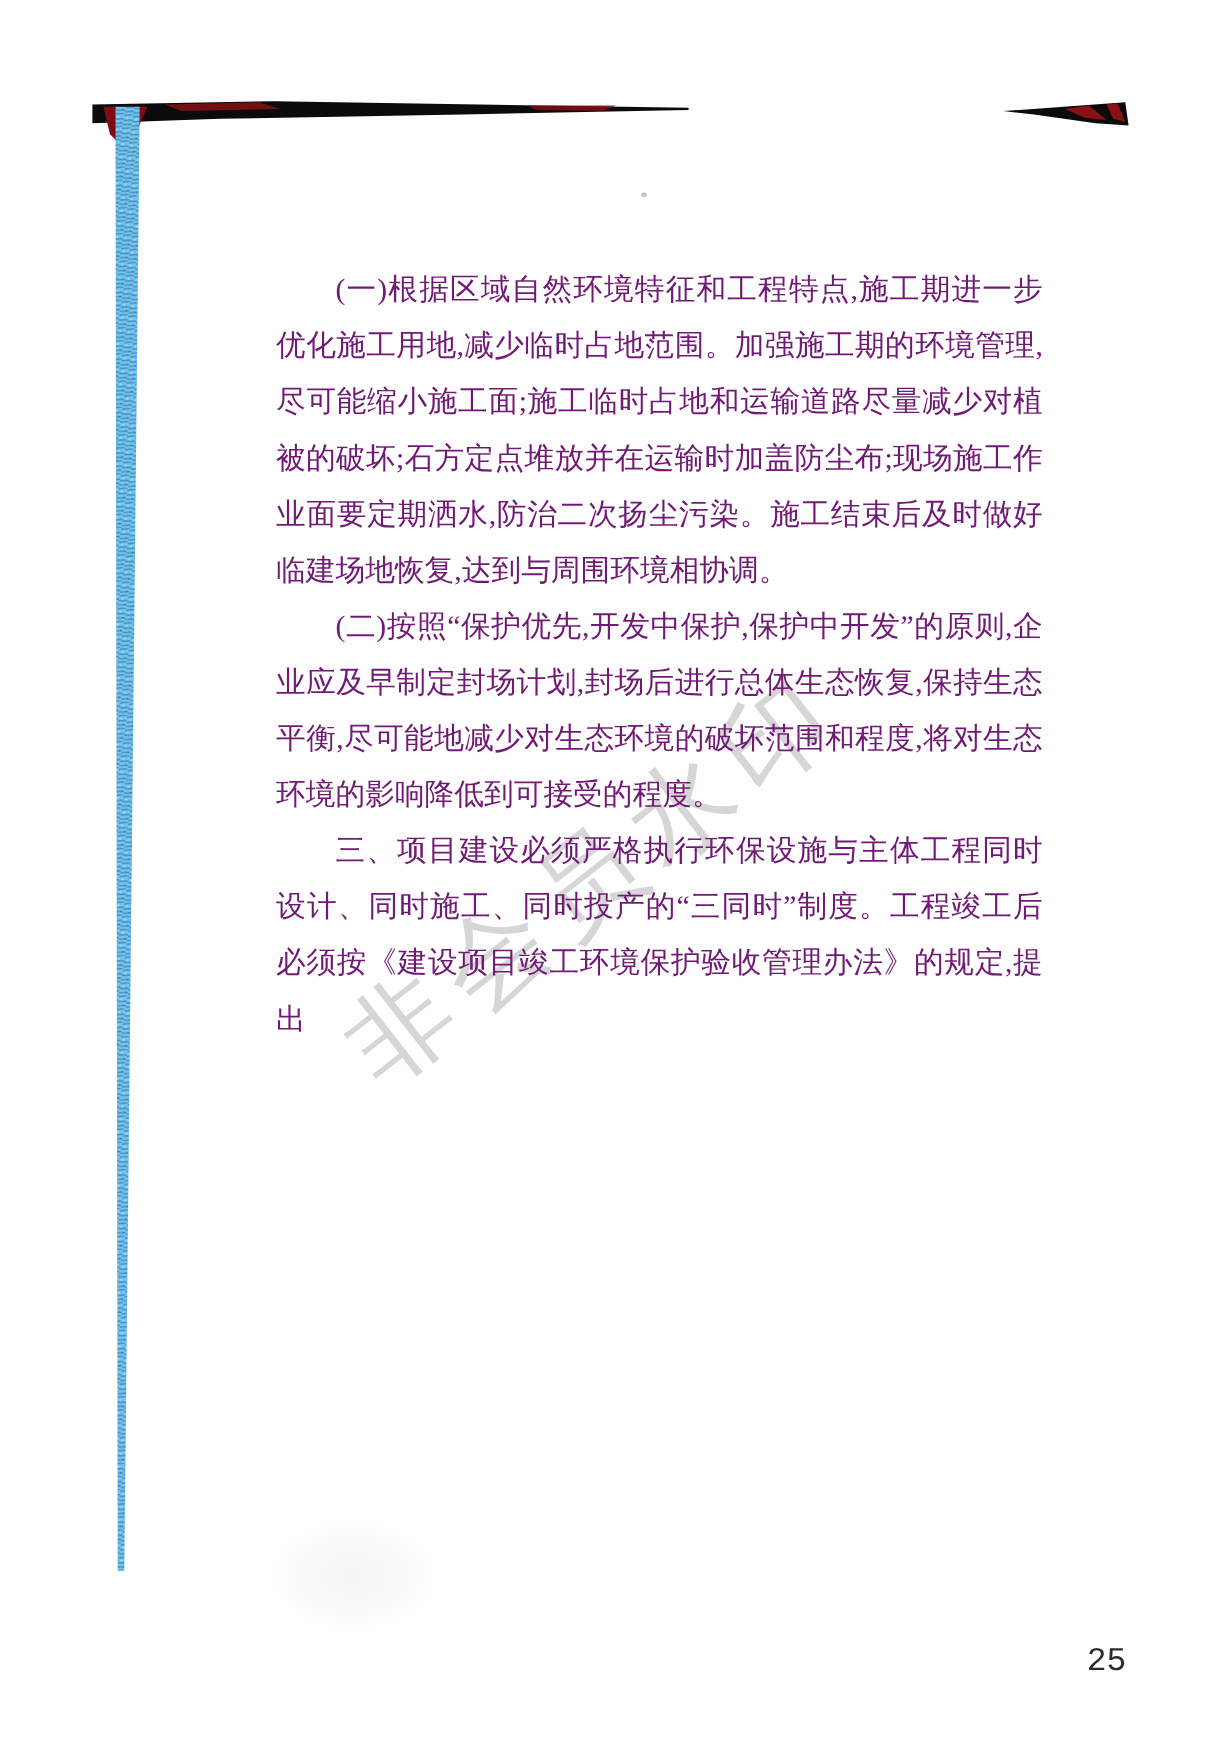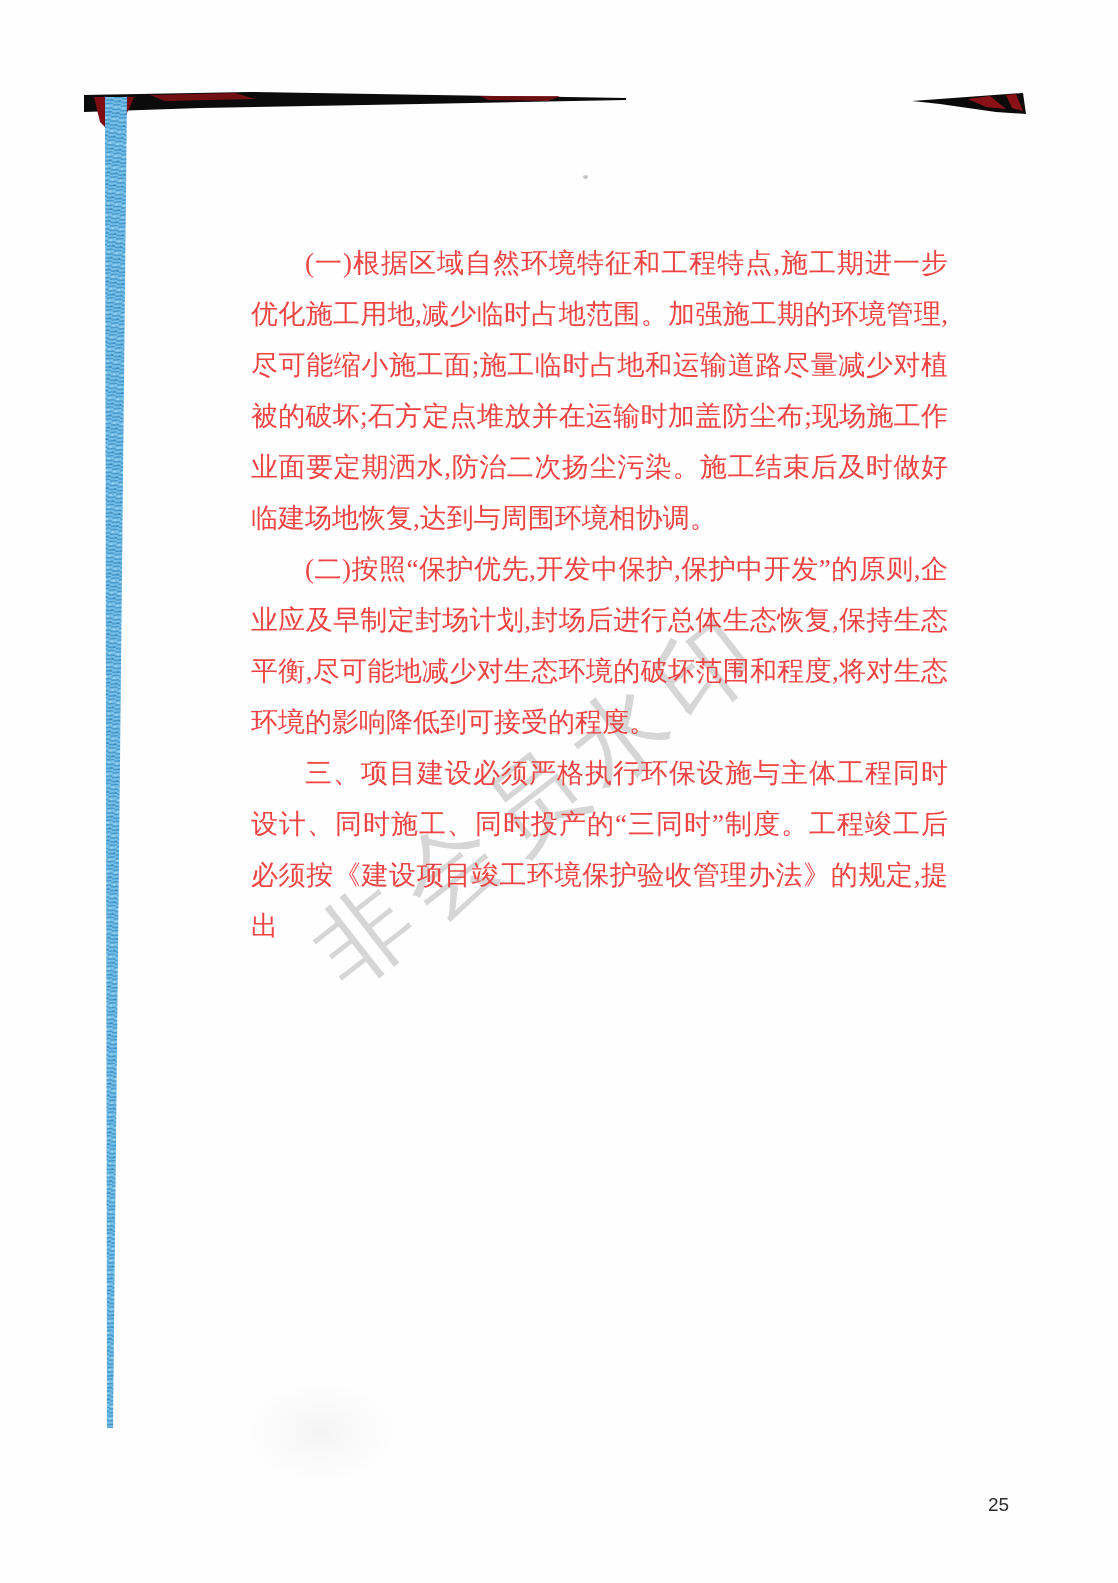--- a/index.html
+++ b/index.html
@@ -26,33 +26,33 @@
     transform-origin:center center;
     white-space:nowrap;
     user-select:none;
   }
   .text-block {
     position:absolute;
     left:251px; top:238px;
     width:697px;
     font-size:27px;
     line-height:51px;
-    color:#ef4444;
+    color:#701a75;
     text-align:justify;
   }
   .text-block p {
     margin:0;
     text-indent:2em;
   }
   .page-number {
     position:absolute;
     left:988px; top:1494px;
-    font-size:19px;
+    font-size:30px;
     color:#2b2b2b;
-    font-family:Liberation Sans, sans-serif;
+    font-family:Liberation Mono, monospace;
   }
   .speck {
     position:absolute;
     left:583px; top:175px;
     width:5px; height:4px;
     background:rgba(60,60,60,0.30);
     border-radius:50%;
   }
   .smudge {
     position:absolute;

